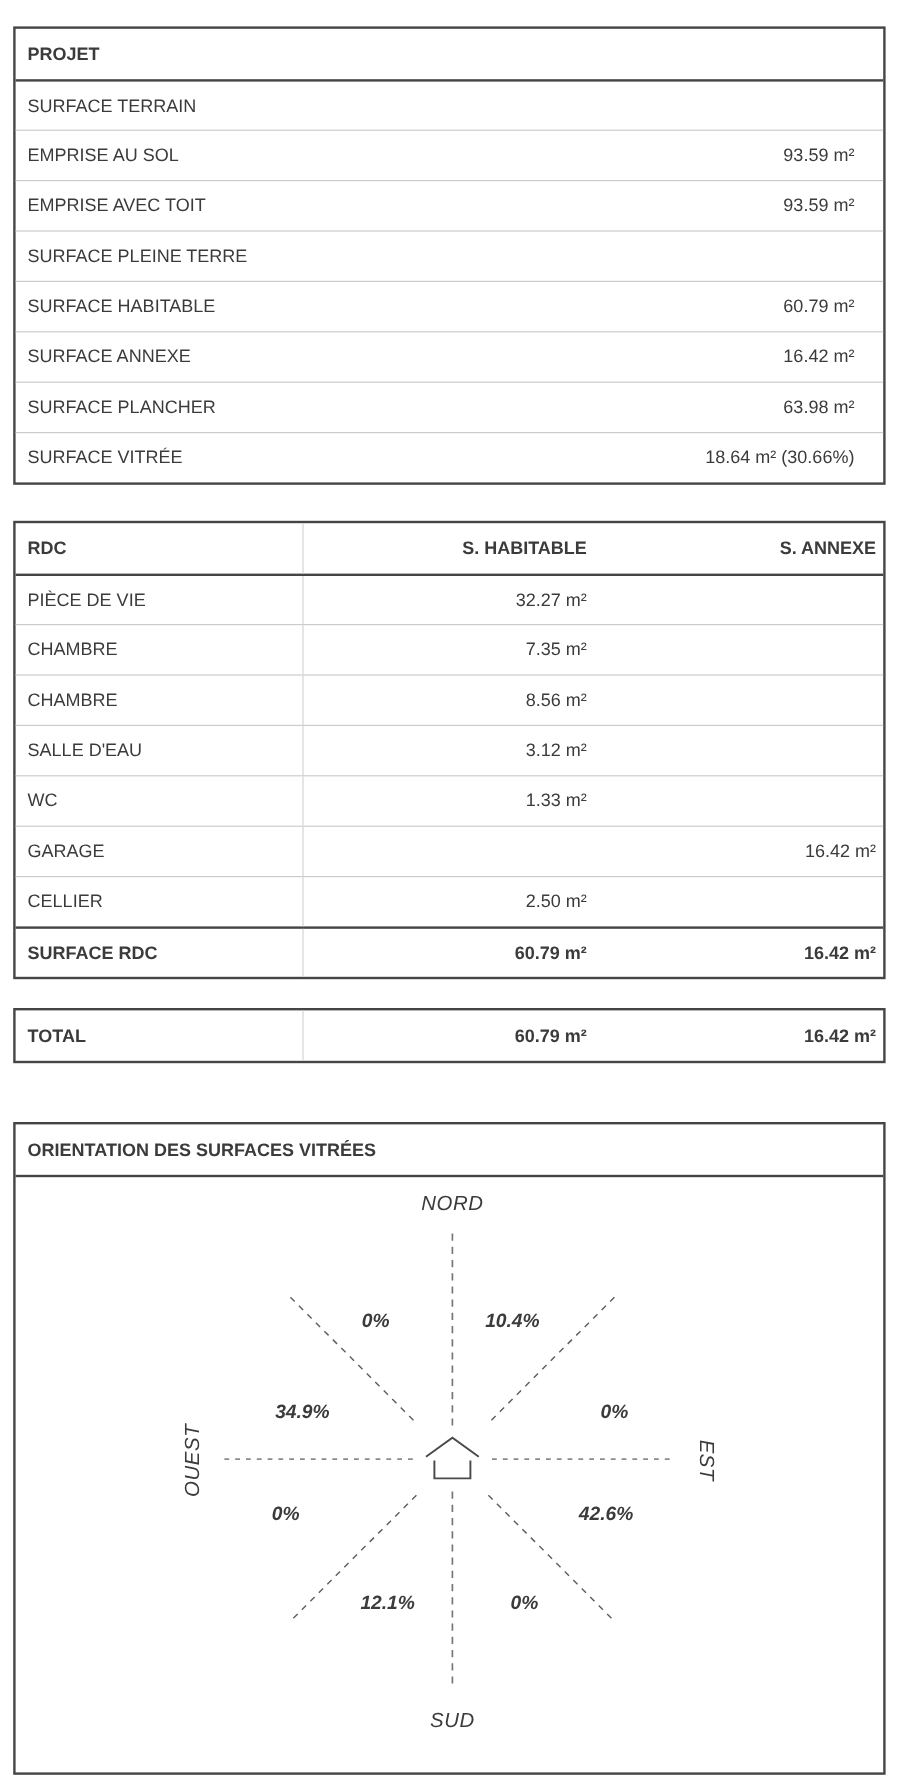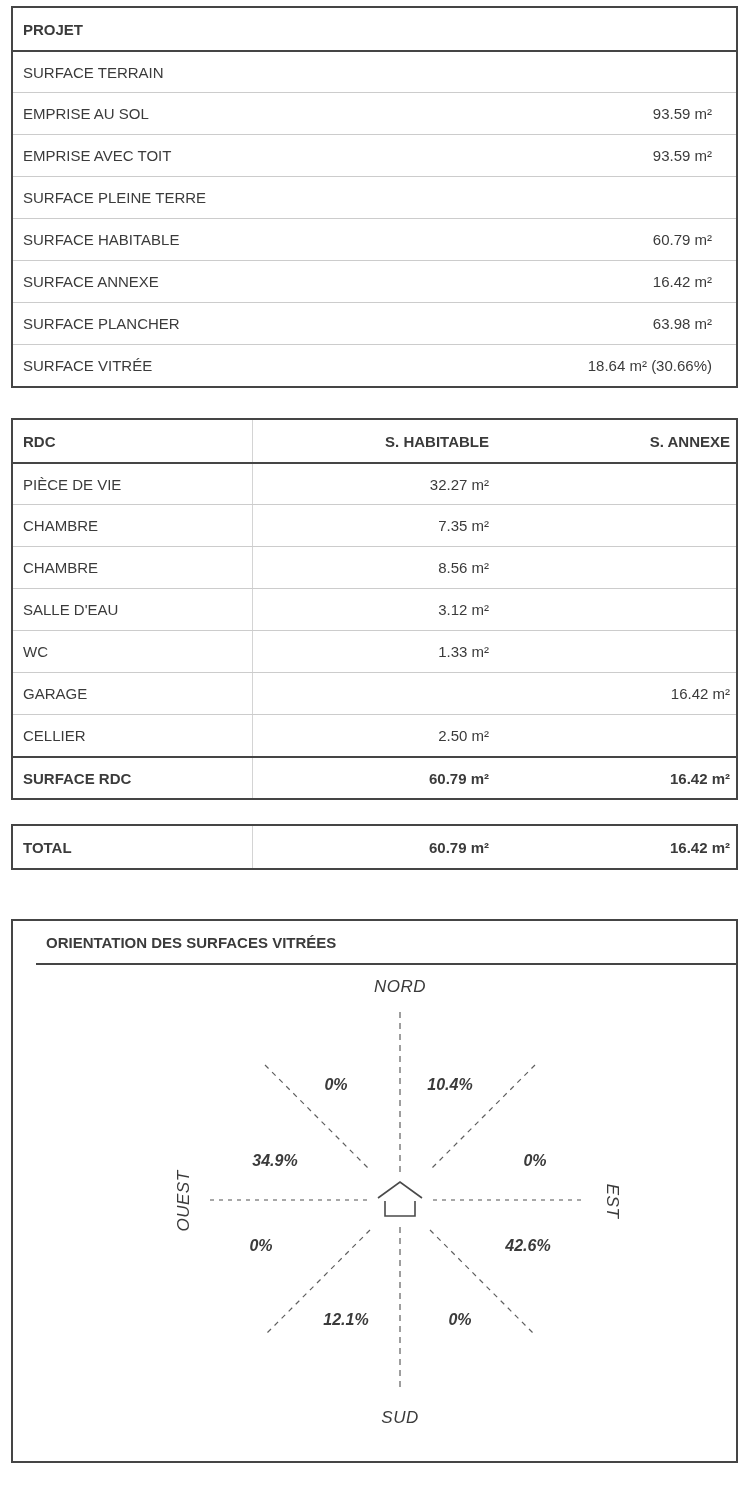--- a/index.html
+++ b/index.html
@@ -9,24 +9,24 @@
     color:#3b3b3b;
     -webkit-font-smoothing:antialiased;
   }
   .tbl{
     box-sizing:border-box;
     width:727px;
     margin-left:11px;
     border:2px solid #454545;
     background:#fff;
   }
-  .t1{margin-top:6px;}
+  .t1{margin-top:22px;}
   .t2{margin-top:30px;}
   .t3{margin-top:24px;}
-  .t4{margin-top:49px;padding-left:23px;}
+  .t4{margin-top:49px;}
   .row{
     display:flex;align-items:center;
     height:42px;
     font-size:15px;
     box-sizing:border-box;
   }
   .row + .row{border-top:1px solid #cccccc;}
   .row.hdr{font-weight:bold;}
   .row.hdr + .row{border-top:2px solid #454545;}
   .row.totalrow{font-weight:bold;border-top:2px solid #454545 !important;}

